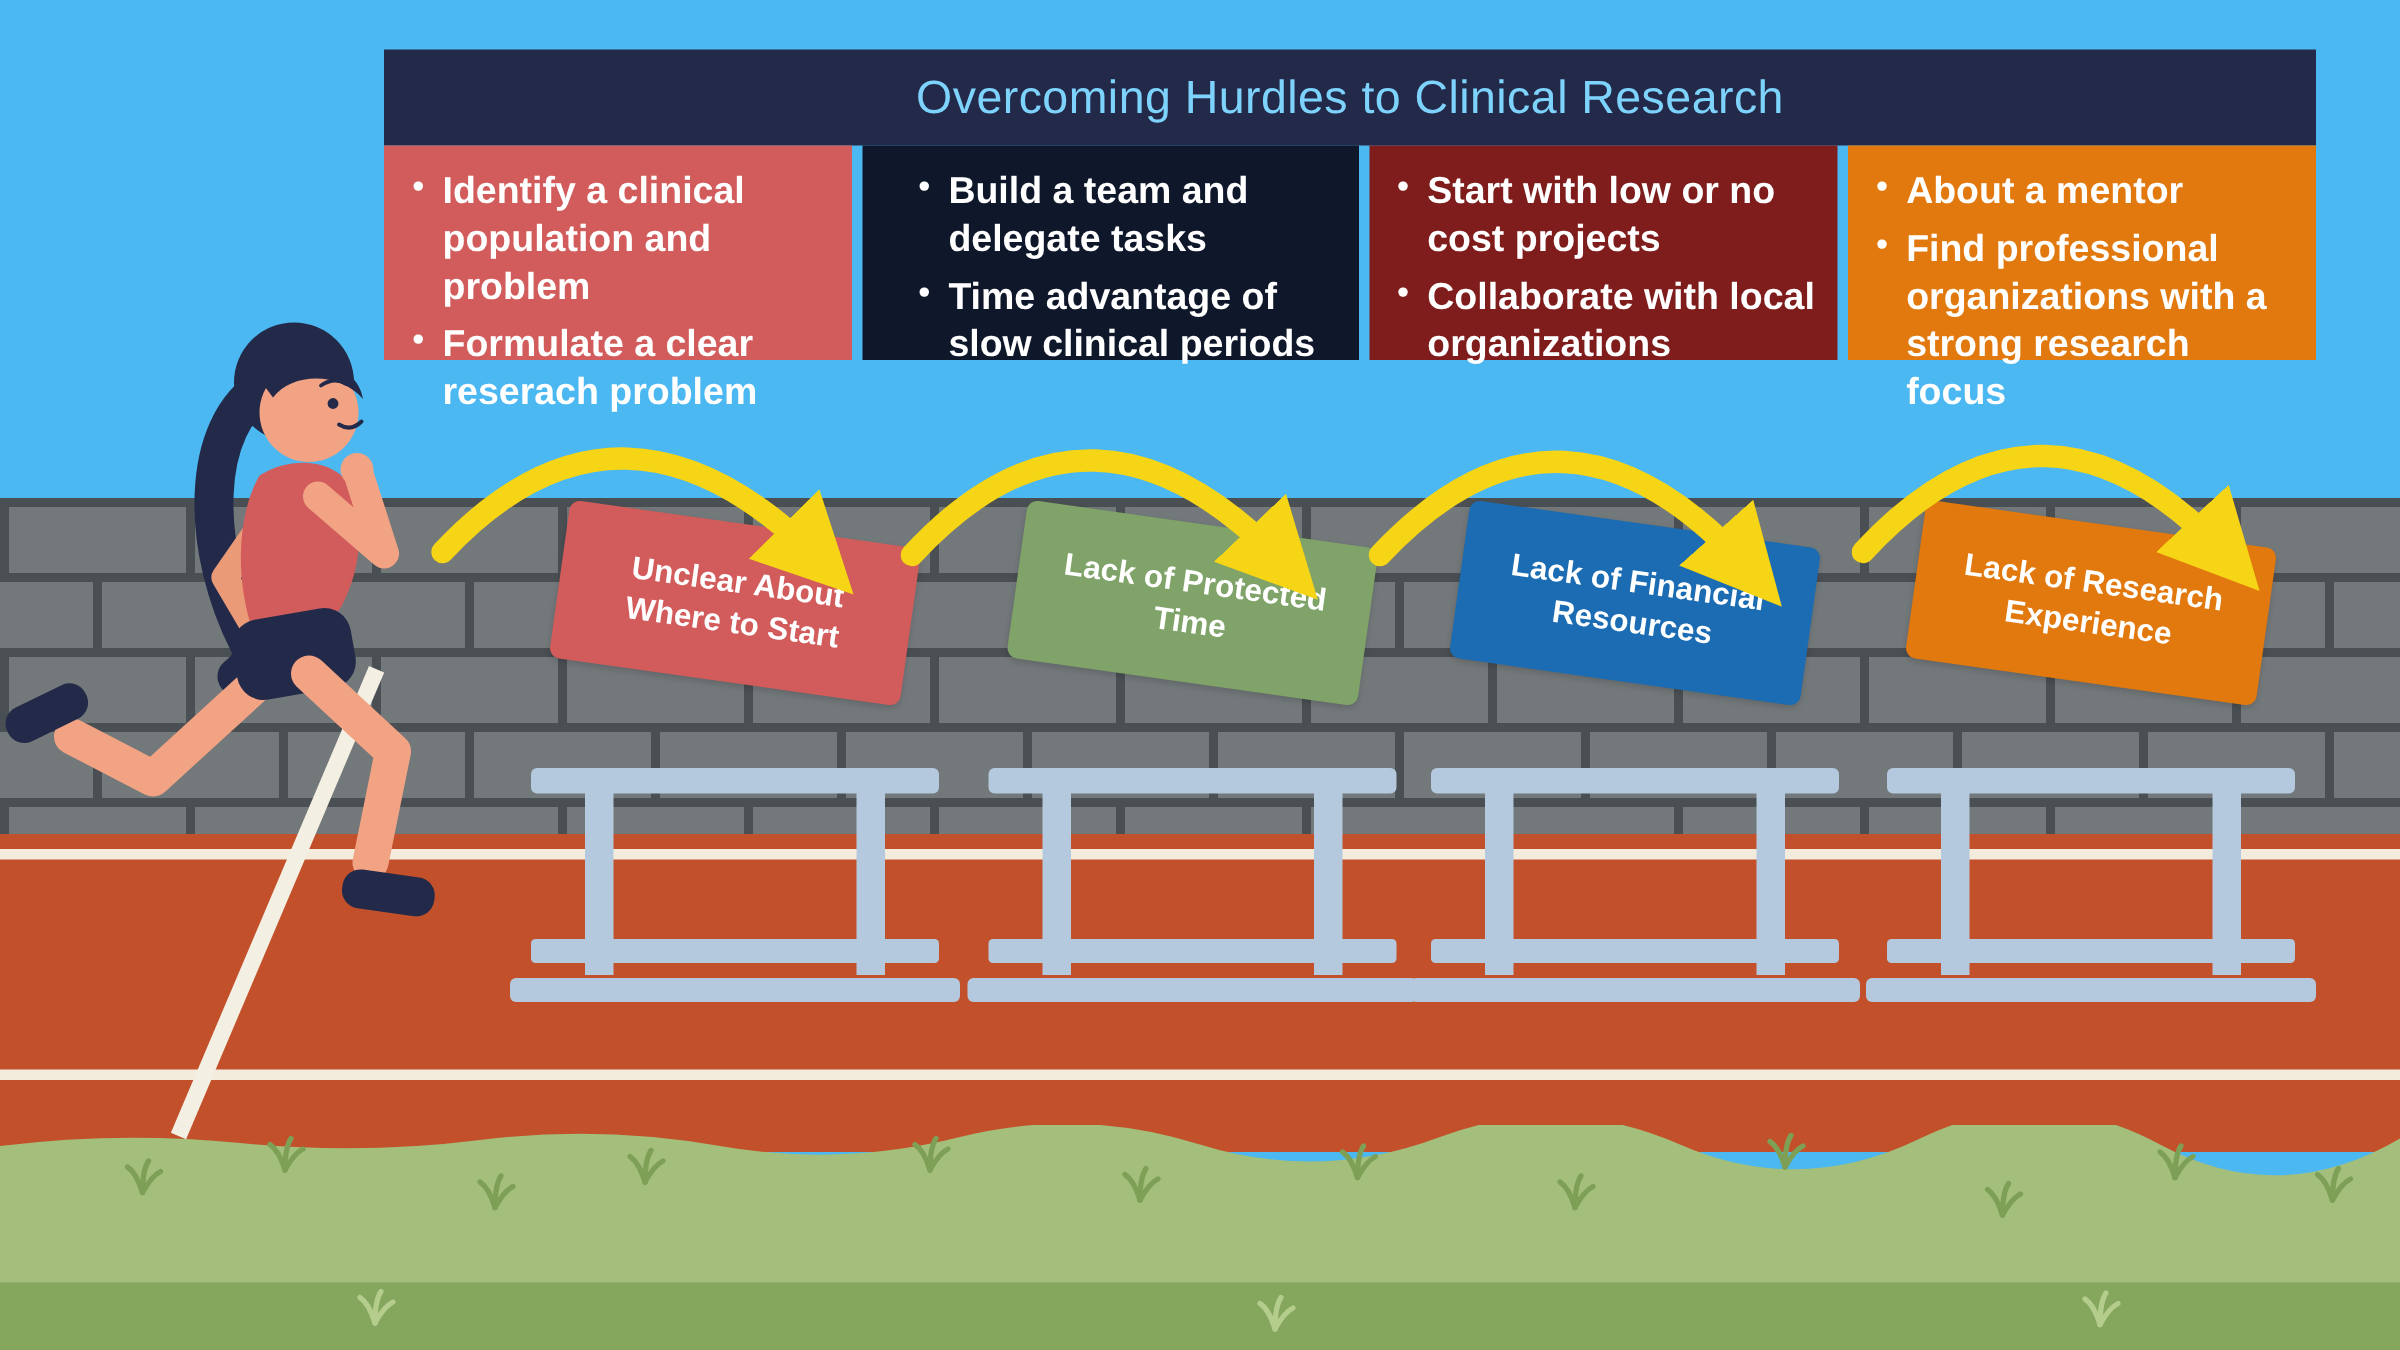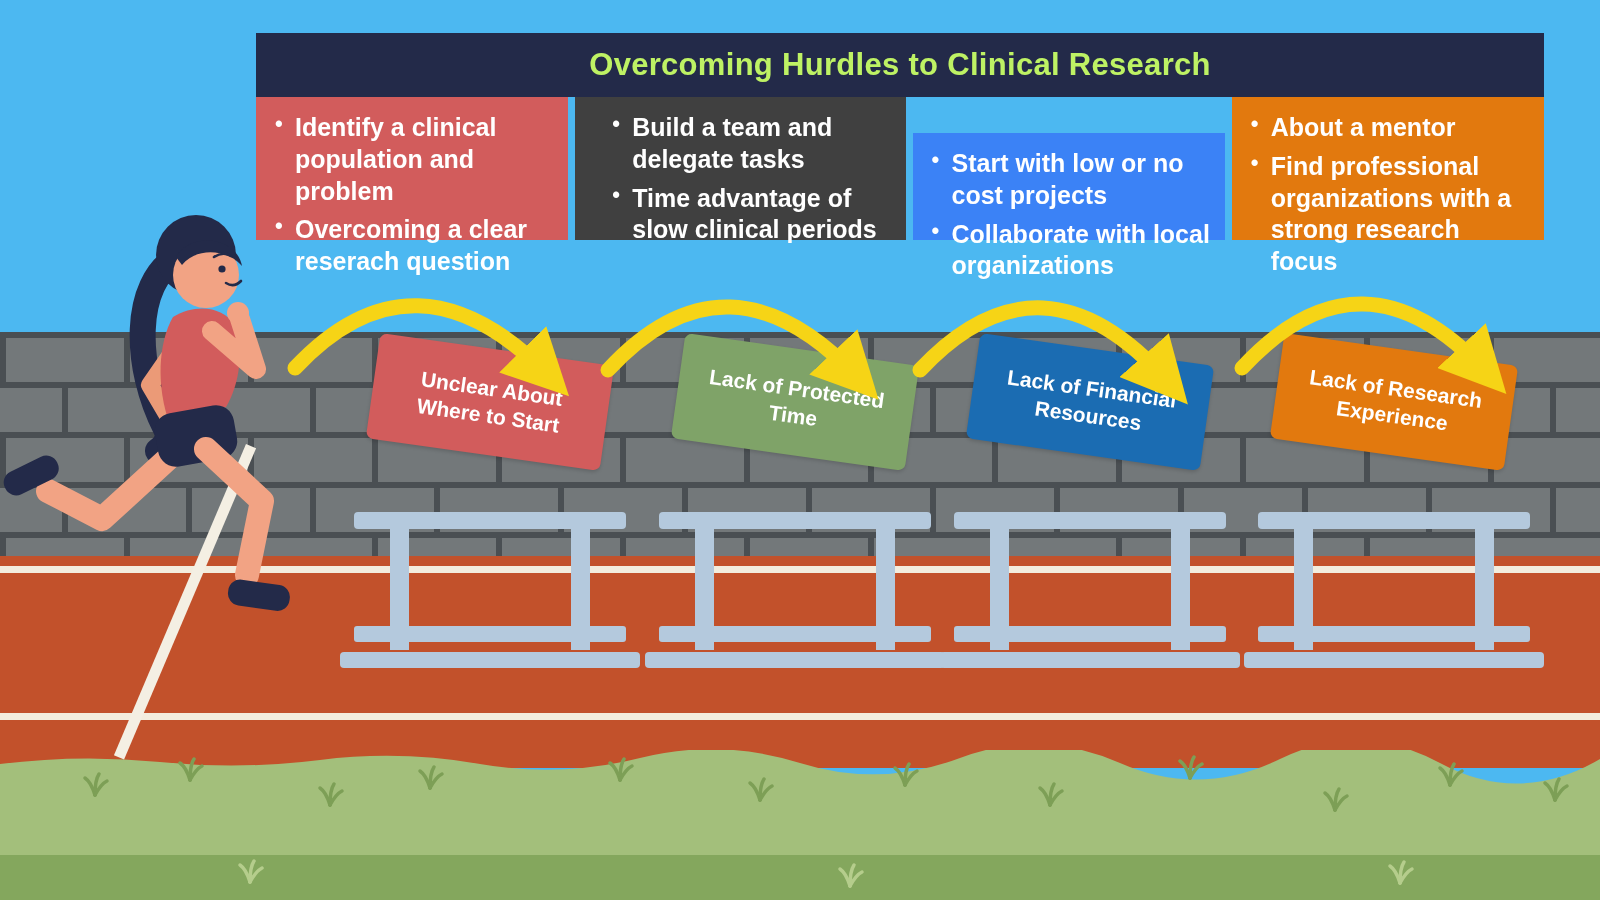--- a/index.html
+++ b/index.html
@@ -19,21 +19,21 @@
   .grass-svg { position:absolute; left:0; top:750px; width:1600px; height:150px; display:block; }
   .lane-stripe {
     position:absolute; left:246px; top:444px; width:11px; height:338px;
     background:#f4efe3; transform:rotate(23deg); transform-origin:top left;
   }
   
   .title-bar {
     position:absolute; left:256px; top:33px; width:1288px; height:64px;
     display:flex; align-items:center; justify-content:center;
   }
-  .title-bar h1 { margin:0; color:#bef264; font-size:31px; font-weight:700; letter-spacing:.3px; }
+  .title-bar h1 { margin:0; color:#7dd3fc; font-size:31px; font-weight:400; letter-spacing:.3px; }
   
   .boxes { position:absolute; left:256px; top:97px; width:1288px; height:143px; display:flex; gap:7px; }
   .box { flex:1; box-sizing:border-box; padding:15px 14px 0 18px; }
   .box ul { margin:0; padding:0; list-style:none; }
   .box li {
     position:relative; padding-left:21px; margin-bottom:7px;
     color:#fff; font-size:25px; font-weight:700; line-height:1.27;
   }
   .box li::before { content:"\2022"; position:absolute; left:1px; top:-2px; font-size:22px; }
   
@@ -119,30 +119,30 @@
   <div class="lane-stripe"></div>
 
   <header class="title-bar" style="background-color: rgb(35, 42, 73);">
     <h1>Overcoming Hurdles to Clinical Research</h1>
   </header>
 
   <section class="boxes">
     <div class="box" style="background-color: rgb(210, 92, 92);">
       <ul>
         <li>Identify a clinical population and problem</li>
-        <li>Overcoming a clear reserach question</li>
-      </ul>
-    </div>
-    <div class="box" style="background-color: #404040; padding-left: 36px;">
+        <li>Formulate a clear reserach problem</li>
+      </ul>
+    </div>
+    <div class="box" style="background-color: #0f172a; padding-left: 36px;">
       <ul>
         <li>Build a team and delegate tasks</li>
         <li>Time advantage of slow clinical periods</li>
       </ul>
     </div>
-    <div class="box" style="background-color: #3b82f6; margin-top: 36px;">
+    <div class="box" style="background-color: #7f1d1d;">
       <ul>
         <li>Start with low or no cost projects</li>
         <li>Collaborate with local organizations</li>
       </ul>
     </div>
     <div class="box" style="background-color: rgb(226, 121, 14);">
       <ul>
         <li>About a mentor</li>
         <li>Find professional organizations with a strong research focus</li>
       </ul>

